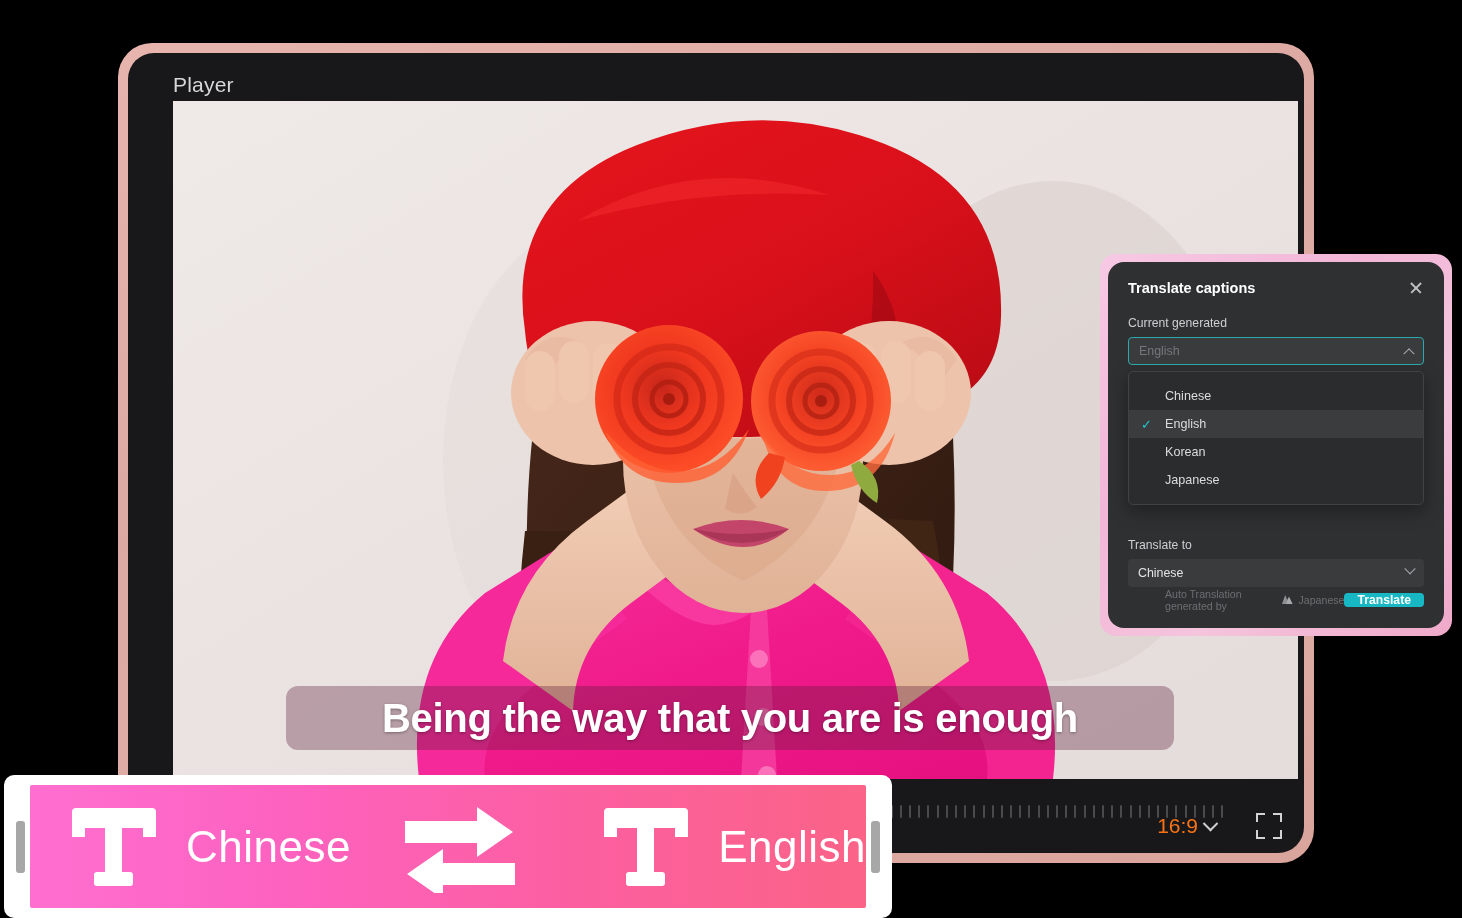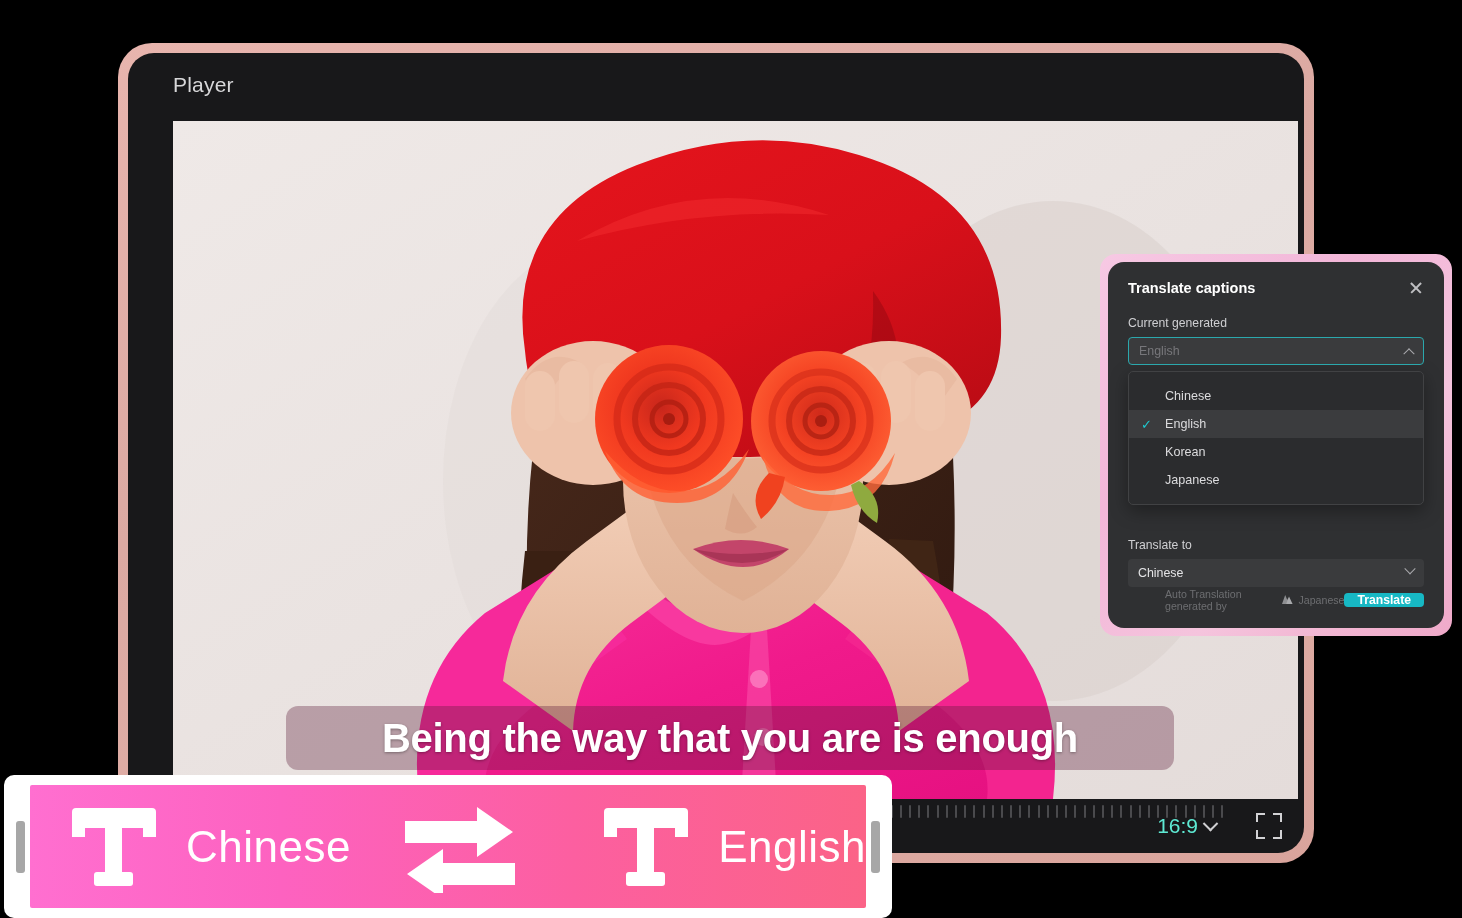--- a/index.html
+++ b/index.html
@@ -20,21 +20,21 @@
     background:#18181a; border-radius:26px; overflow:hidden;
   }
 
   .player-title {
     position:absolute; left:45px; top:20px; font-size:21px; color:#d7d7d9;
     letter-spacing:.2px;
   }
 
   
   .video-stage {
-    position:absolute; left:45px; top:68px; width:1125px; height:678px;
+    position:absolute; left:45px; top:48px; width:1125px; height:678px;
     background:#ece6e4; overflow:hidden;
   }
   .video-stage svg { display:block; width:100%; height:100%; }
 
   
   .caption-bar {
     position:absolute; left:113px; bottom:29px; width:888px; height:64px;
     background:rgba(90,25,55,0.34); border-radius:12px;
     display:flex; align-items:center; justify-content:center;
   }
@@ -49,21 +49,21 @@
     display:flex; align-items:center; overflow:hidden;
   }
   .tick { width:2px; height:13px; background:#4a4a4d; margin-right:7.2px; flex:0 0 auto; border-radius:1px; }
   .tick.played { background:#5e5e62; }
   .playhead { width:3px; height:18px; background:#1fc9cf; margin-right:7.2px; flex:0 0 auto; border-radius:1px; }
 
   
   .controls {
     position:absolute; right:22px; bottom:14px; display:flex; align-items:center; gap:40px;
   }
-  .ratio-btn { display:flex; align-items:center; gap:7px; color:#5eead4; font-size:21px; cursor:pointer; }
+  .ratio-btn { display:flex; align-items:center; gap:7px; color:#f97316; font-size:21px; cursor:pointer; }
   .chev { width:11px; height:11px; border-right:2px solid #cfcfd2; border-bottom:2px solid #cfcfd2;
           transform:rotate(45deg) translate(-2px,-2px); }
   .fs-btn { width:26px; height:26px; position:relative; cursor:pointer; }
   .fs-btn i { position:absolute; width:9px; height:9px; border:2.4px solid #d2d2d5; }
   .fs-btn i.tl { left:0; top:0; border-right:0; border-bottom:0; }
   .fs-btn i.tr { right:0; top:0; border-left:0; border-bottom:0; }
   .fs-btn i.bl { left:0; bottom:0; border-right:0; border-top:0; }
   .fs-btn i.br { right:0; bottom:0; border-left:0; border-top:0; }
 
   

